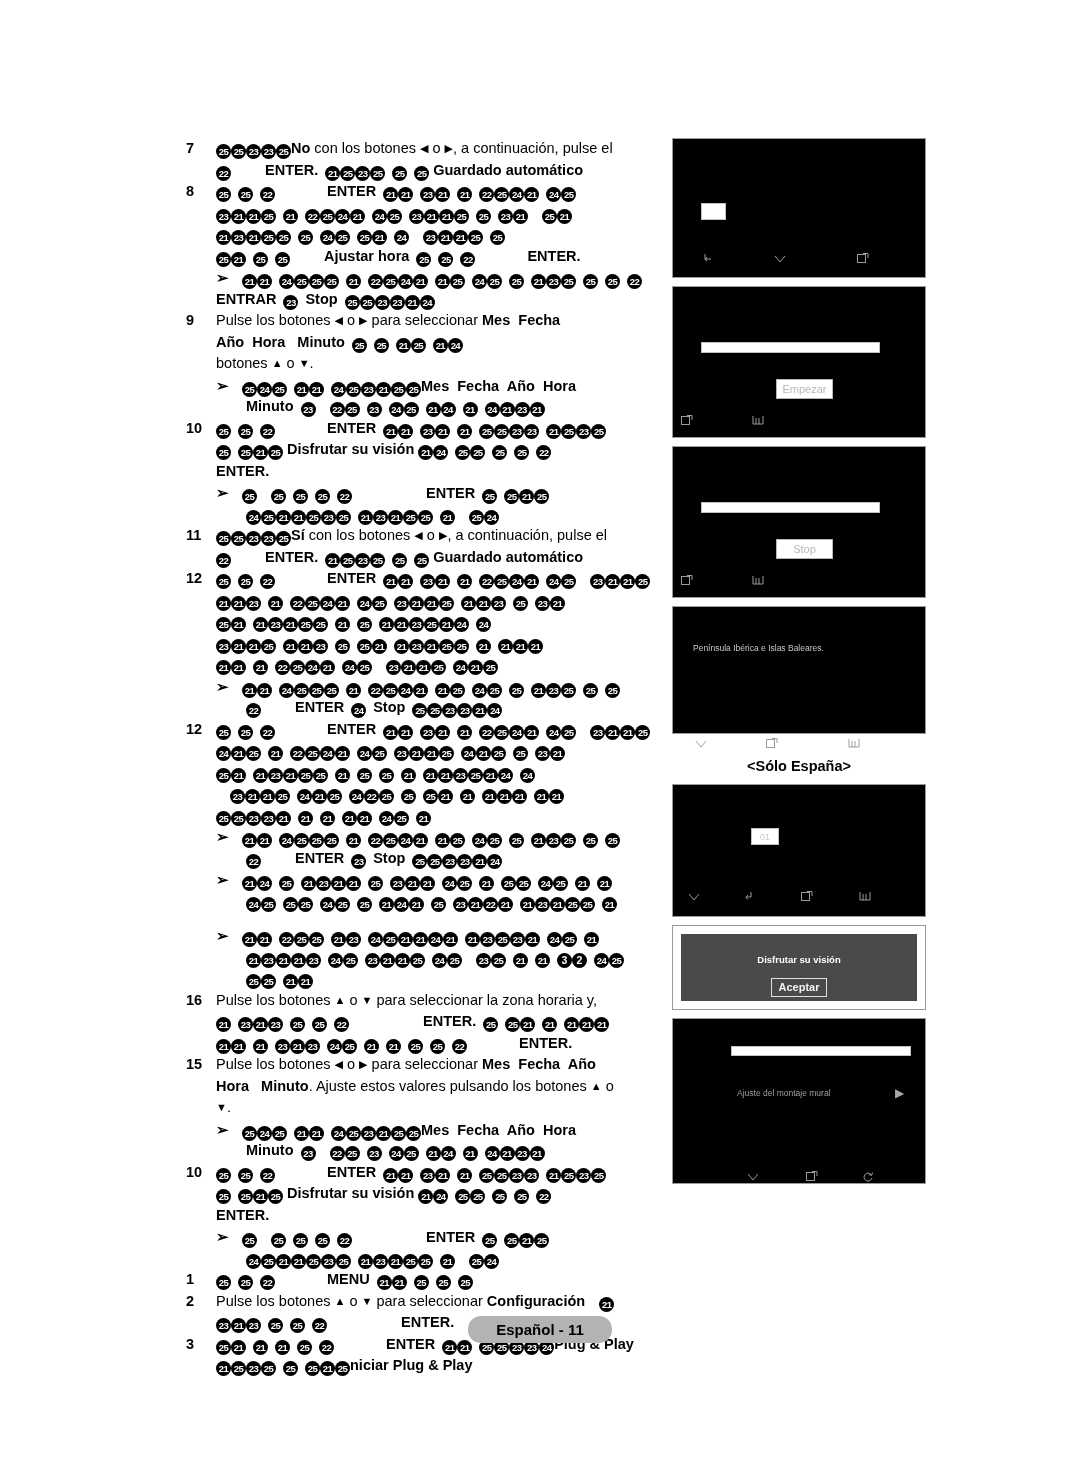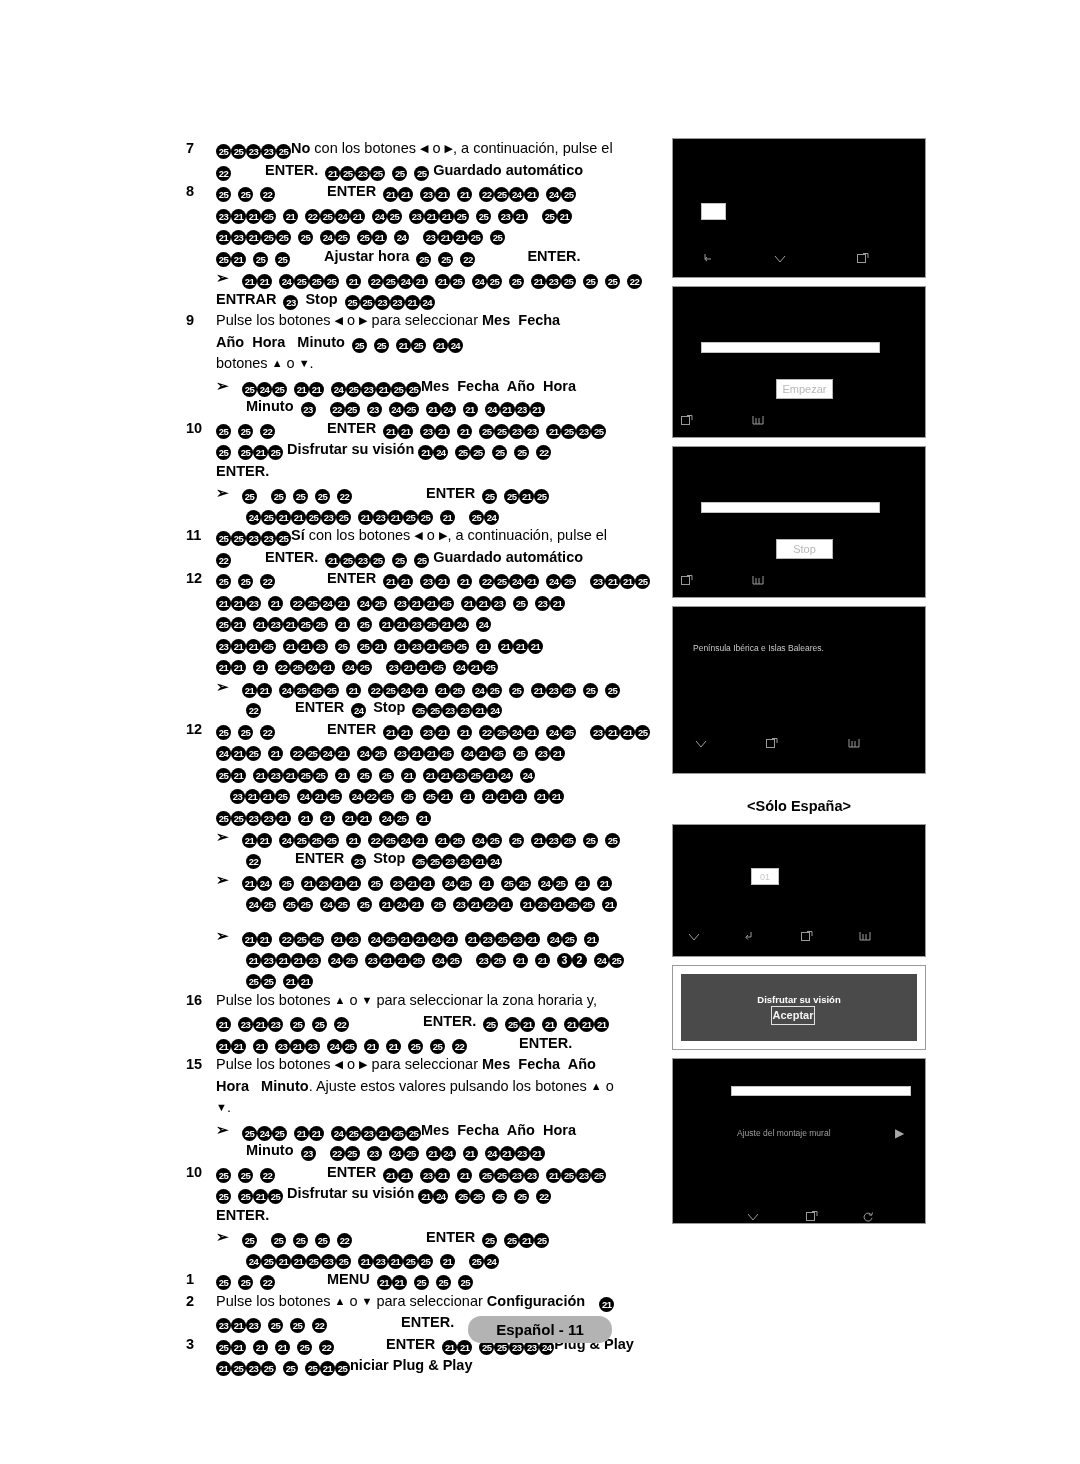--- a/index.html
+++ b/index.html
@@ -427,21 +427,21 @@
         </div>
         <div class="osd-icon" style="left:79px; top:128px;">
           <svg width="12" height="11" viewBox="0 0 12 11">
               <path d="M1 1 L1 9 L11 9 L11 1" stroke="#9b9b9b" stroke-width="1" fill="none"></path>
               <path d="M4 3 L4 9 M7 3 L7 9" stroke="#9b9b9b" stroke-width="1" fill="none"></path>
             </svg>
         </div>
       </div>
     </div>
 
-    <div class="tv" style="height:168px;text-align:right;">
+    <div class="tv" style="height:128px;text-align:right;">
       <div class="tv-inner">
         <div class="osd-text" style="left:20px; top:36px;">Península Ibérica e Islas Baleares.</div>
         <div class="osd-icon" style="left:22px; top:133px;">
           <svg width="12" height="8" viewBox="0 0 12 8">
               <path d="M1 1 L6 7 L11 1" stroke="#9b9b9b" stroke-width="1" fill="none"></path>
             </svg>
         </div>
         <div class="osd-icon" style="left:93px; top:131px;">
           <svg width="12" height="11" viewBox="0 0 12 11">
               <rect x="0.5" y="1.5" width="8" height="8" stroke="#9b9b9b" stroke-width="1" fill="none"></rect>
@@ -486,21 +486,21 @@
               <path d="M1 1 L1 9 L11 9 L11 1" stroke="#9b9b9b" stroke-width="1" fill="none"></path>
               <path d="M4 3 L4 9 M7 3 L7 9" stroke="#9b9b9b" stroke-width="1" fill="none"></path>
             </svg>
         </div>
       </div>
     </div>
 
     <div class="tv" style="height:85px; padding:6px; background:#fff;">
       <div style="position:absolute; left:8px; top:8px; right:8px; bottom:8px; background:#4a4a4a;">
         <div class="osd-text dark-title" style="left:0; right:0; top:20px; text-align:center;">Disfrutar su visión</div>
-        <div class="osd-btn on-dark" style="left:50%; margin-left:-28px; top:32px; width:44px; height:19px; line-height:17px;">Aceptar</div>
+        <div class="osd-btn on-dark" style="left:50%; margin-left:-28px; top:44px; width:56px; height:19px; line-height:17px;">Aceptar</div>
       </div>
     </div>
 
     <div class="tv" style="height:166px;">
       <div class="tv-inner">
         <div class="osd-bar" style="left:58px; top:27px; right:14px; height:10px;"></div>
         <div class="osd-text menu-row" style="left:64px; top:69px;">Ajuste del montaje mural</div>
         <div class="osd-arrow-right" style="left:222px; top:68px;">▶</div>
         <div class="osd-icon" style="left:74px; top:154px;">
           <svg width="12" height="8" viewBox="0 0 12 8">

